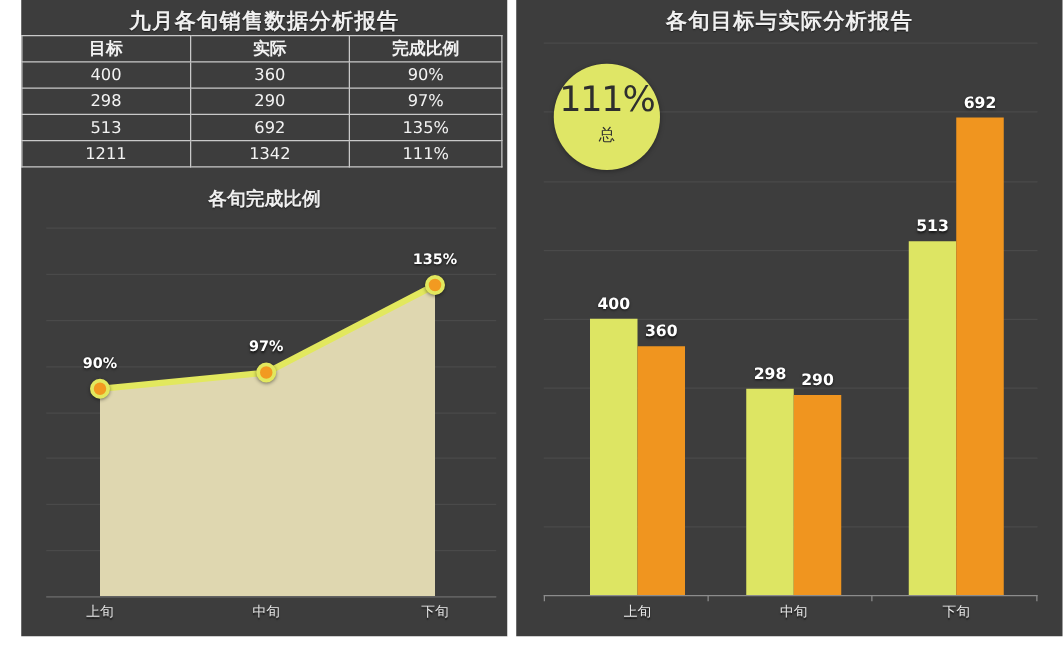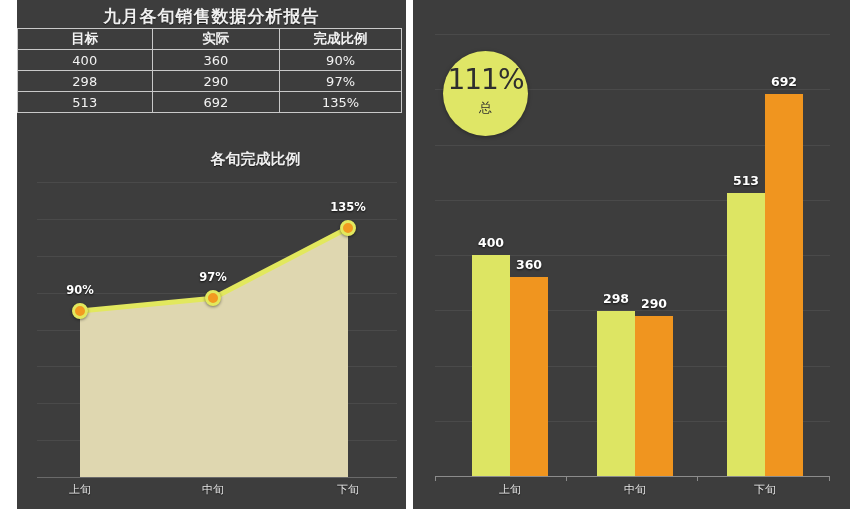--- a/index.html
+++ b/index.html
@@ -31,21 +31,21 @@
                   font-size:13px;height:20px;padding:0;font-weight:normal;}
   .tbl th{font-weight:bold;font-size:13.5px;}
   .tbl .c1{width:135px;}
   .tbl .c2{width:128px;}
   .tbl .c3{width:122px;}
 
   
   .lchart{position:absolute;left:0;top:148px;width:389px;height:361px;}
   .lchart-title{position:absolute;width:100%;top:2px;text-align:center;
                 color:#efefef;font-size:15px;font-weight:bold;
-                text-shadow:0 1px 1px rgba(0,0,0,.6);margin-left:44px;}
+                text-shadow:0 1px 1px rgba(0,0,0,.6);}
   .lgrid{position:absolute;left:20px;top:34px;width:360px;height:295px;}
   .lgrid .gl{position:absolute;left:0;width:100%;height:1px;background:#4a4a4a;}
   .lplot{position:absolute;left:20px;top:34px;width:360px;height:295px;}
   .lxaxis{position:absolute;left:20px;top:329px;width:360px;height:1px;background:#6a6a6a;}
   .lxlabels{position:absolute;left:20px;top:334px;width:360px;height:20px;}
   .lxlabels span{position:absolute;font-size:11px;color:#e8e8e8;
                  transform:translateX(-50%);text-shadow:0 1px 1px rgba(0,0,0,.6);}
   .dlabel{position:absolute;font-size:11.5px;color:#ffffff;font-weight:bold;
           transform:translate(-50%,-100%);white-space:nowrap;
           text-shadow:0 1px 2px rgba(0,0,0,.8);}
@@ -110,20 +110,25 @@
         <tr>
           <td>298</td>
           <td>290</td>
           <td>97%</td>
         </tr>
         <tr>
           <td>513</td>
           <td>692</td>
           <td>135%</td>
         </tr>
+        <tr>
+          <td>1211</td>
+          <td>1342</td>
+          <td>111%</td>
+        </tr>
       </tbody>
     </table>
 
     <div class="lchart">
       <div class="lchart-title">各旬完成比例</div>
 
       <div class="lgrid" id="lgrid">
           <div class="gl" style="top: 0px;"></div>
           <div class="gl" style="top: 37px;"></div>
           <div class="gl" style="top: 74px;"></div>
@@ -158,20 +163,21 @@
           <div class="dlabel" style="left: 196px; top: 136.156px;">97%</div>
           <div class="dlabel" style="left: 331px; top: 66.0938px;">135%</div>
         </div>
     </div>
   </div>
 
   <div class="divider"></div>
 
   <div class="panel panel-right">
 
+    <div class="ptitle right-title">各旬目标与实际分析报告</div>
 
     <div class="rchart">
       <div class="rgrid" id="rgrid">
           <div class="gl" style="top: 0px;"></div>
           <div class="gl" style="top: 55px;"></div>
           <div class="gl" style="top: 111px;"></div>
           <div class="gl" style="top: 166px;"></div>
           <div class="gl" style="top: 221px;"></div>
           <div class="gl" style="top: 276px;"></div>
           <div class="gl" style="top: 332px;"></div>

